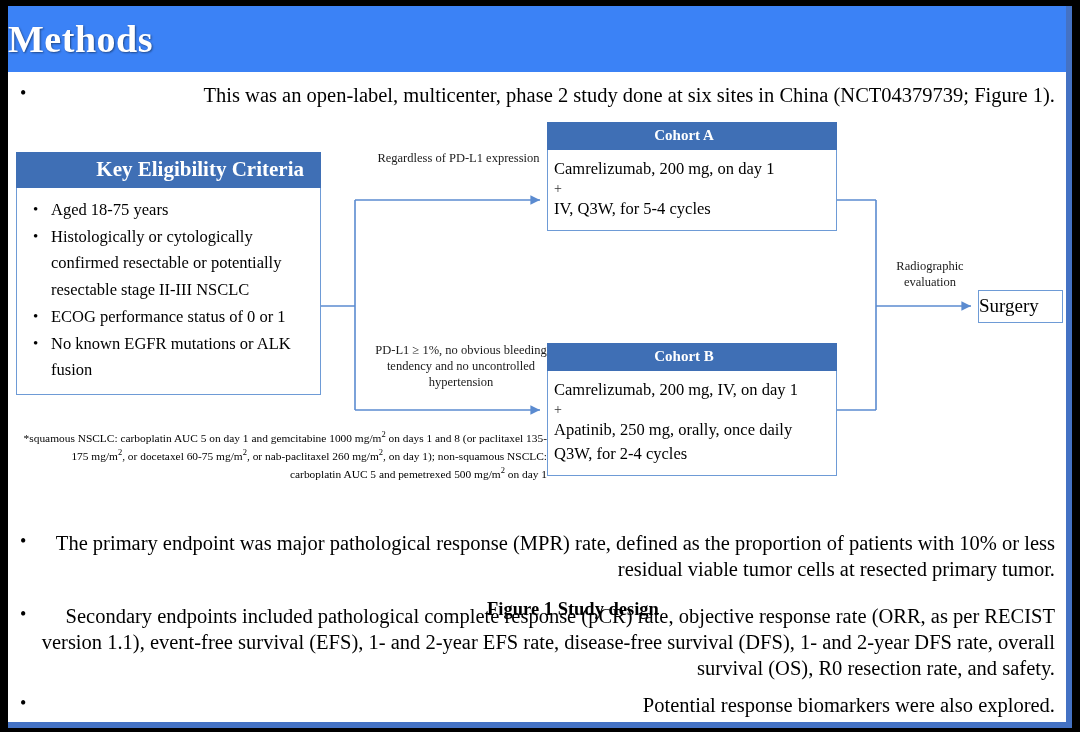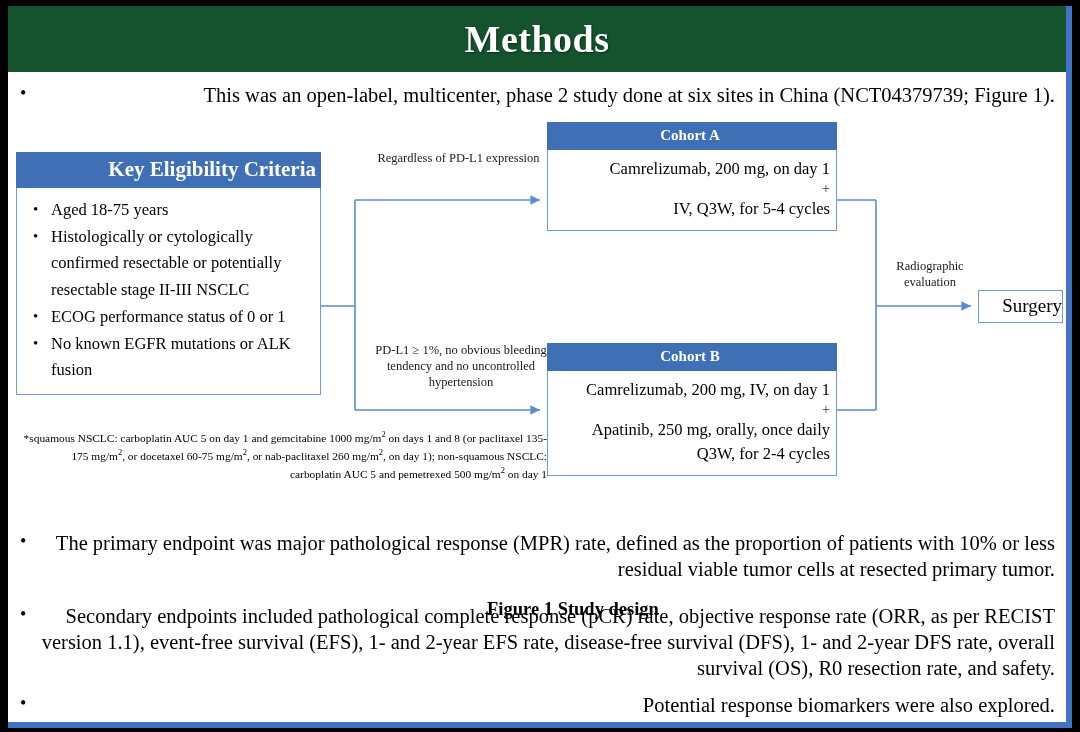--- a/index.html
+++ b/index.html
@@ -17,22 +17,22 @@
     position:absolute;left:8px;top:6px;width:1064px;height:722px;
     background:#4472C4;box-sizing:border-box;
   }
   #page{
     position:absolute;left:8px;top:6px;width:1058px;height:716px;
     background:#fff;box-sizing:border-box;overflow:hidden;
   }
   
   #title-bar{
     position:absolute;left:0;top:0;width:1058px;height:66px;
-    background:#14532d;
-    display:flex;align-items:center;justify-content:center;
+    background:#3b82f6;
+    display:flex;align-items:center;
   }
   #title-text{
     color:#fff;font-weight:bold;font-size:38px;letter-spacing:.5px;
     text-shadow:1px 1px 2px rgba(0,0,0,.45);
   }
   
   .bullet{
     position:absolute;display:flex;align-items:flex-start;
     font-size:20.5px;color:#000;line-height:1.28;
   }
@@ -44,21 +44,21 @@
   #bullet-1{left:12px;top:524px;width:1035px;}
   #bullet-2{left:12px;top:597px;width:1035px;}
   #bullet-3{left:12px;top:686px;width:1035px;}
 
   
   #figure{position:absolute;left:0;top:112px;width:1058px;height:390px;}
 
   .box{position:absolute;box-sizing:border-box;background:#fff;}
   .box .bhead{
     background:#3F6FB5;color:#fff;font-weight:bold;text-align:center;
-    font-size:15px;padding:4px 4px 5px 0;border:1px solid #3F6FB5;
+    font-size:15px;padding:4px 16px 5px 0;border:1px solid #3F6FB5;
     box-sizing:border-box;
   }
   .box .bbody{
     border:1px solid #6E9BD6;border-top:none;box-sizing:border-box;
     background:#fff;
   }
 
   
   #elig{left:8px;top:34px;width:305px;}
   #elig .bhead{text-align:right;padding-left:10px;font-size:21px;}
@@ -69,30 +69,30 @@
     padding-left:26px;position:relative;
   }
   #elig li .li-dot{position:absolute;left:8px;top:0;font-size:15px;}
 
   
   .cohort{width:290px;left:539px;}
   #cohortA{top:4px;}
   #cohortB{top:225px;}
   .cohort .bbody{padding:7px 6px 9px 6px;}
   .cohort .line{
-    text-align:right;font-size:16.5px;line-height:1.45;color:#000;
+    text-align:left;font-size:16.5px;line-height:1.45;color:#000;
     white-space:nowrap;
   }
   .cohort .plus{font-size:14px;line-height:1.15;color:#333;}
 
   
   #surgery{
     position:absolute;left:970px;top:172px;width:85px;
     border:1.5px solid #6E9BD6;background:#fff;box-sizing:border-box;
-    text-align:right;font-size:19px;padding:4px 0 5px 0;color:#000;
+    text-align:left;font-size:19px;padding:4px 0 5px 0;color:#000;
   }
 
   
   .conn-label{
     position:absolute;text-align:center;font-size:12.5px;
     line-height:1.28;color:#1a1a1a;
   }
   #lbl-top{left:368px;top:32px;width:165px;}
   #lbl-bottom{left:358px;top:224px;width:190px;}
   #lbl-right{left:872px;top:140px;width:100px;}

